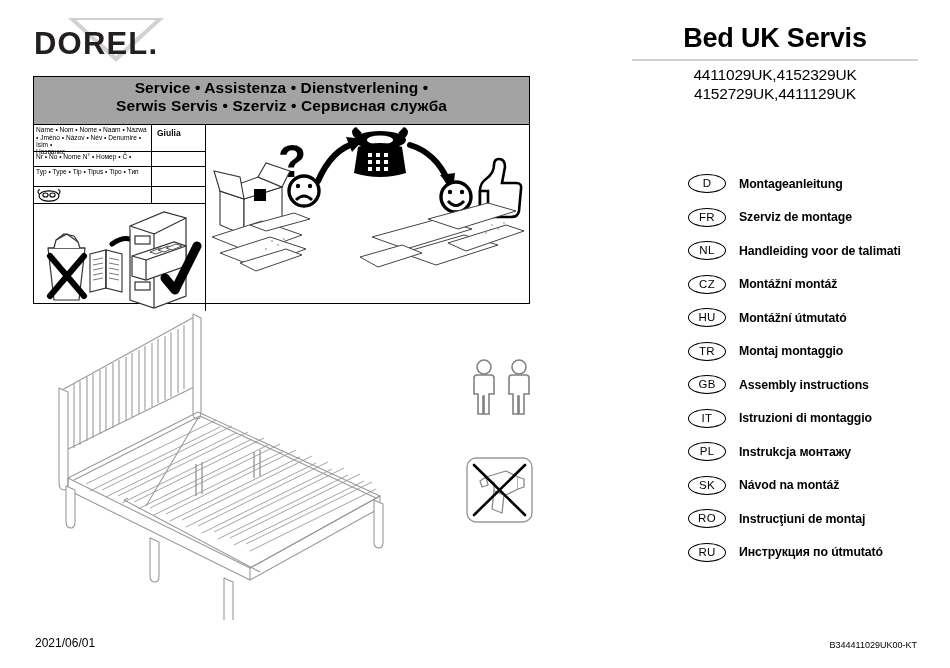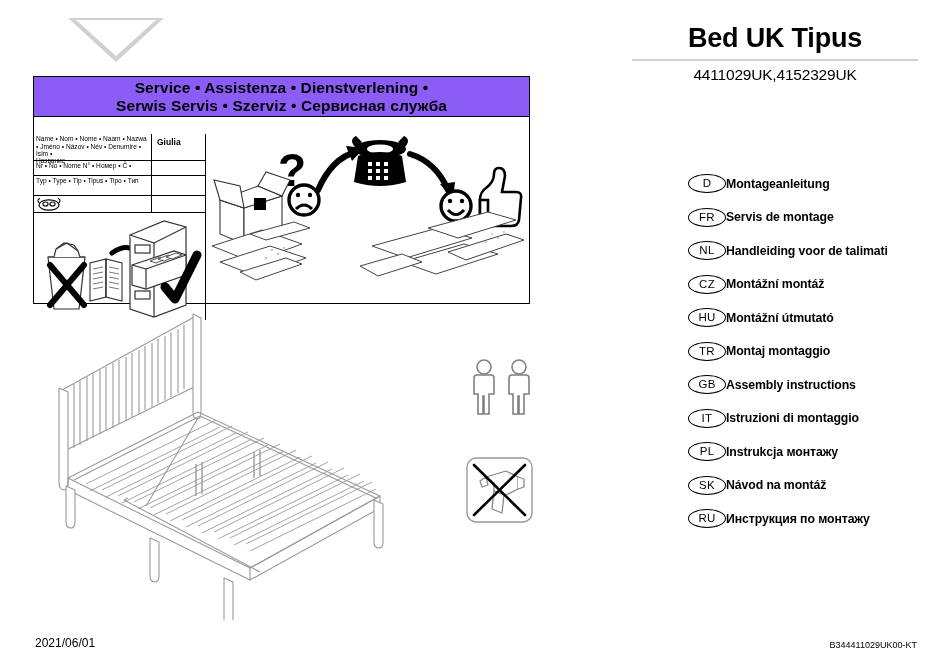--- a/index.html
+++ b/index.html
@@ -65,37 +65,36 @@
   #service-table {
     position: absolute;
     left: 33px;
     top: 76px;
     width: 497px;
     height: 228px;
     border: 1.4px solid #000;
     box-sizing: border-box;
   }
   #service-header {
-    height: 40px;
-    background: #8b5cf6;
+    height: 48px;
+    background: #a3a3a3;
     border-bottom: 1.4px solid #000;
     box-sizing: border-box;
     text-align: center;
     padding-top: 2px;
   }
   #service-header div {
     font-size: 15.5px;
     font-weight: bold;
     line-height: 18px;
     letter-spacing: .1px;
   }
   #table-body {
     display: flex;
     height: 186px;
-    margin-top: 17px;
   }
   #form-col {
     width: 172px;
     border-right: 1.4px solid #000;
     box-sizing: border-box;
     display: flex;
     flex-direction: column;
   }
   .form-row {
     display: flex;
@@ -183,20 +182,21 @@
     border: 1.6px solid #000;
     border-radius: 50%;
     box-sizing: border-box;
     text-align: center;
     font-size: 11.5px;
     line-height: 16px;
     letter-spacing: .3px;
     flex: 0 0 auto;
   }
   .lang-label {
+    margin-left: 13px;
     font-size: 12.3px;
     font-weight: bold;
     letter-spacing: -.1px;
   }
 
   
   #bed-illustration {
     position: absolute;
     left: 50px;
     top: 300px;
@@ -233,20 +233,21 @@
     bottom: 18px;
     font-size: 9px;
   }
 </style>
 </head>
 <body>
 
 <div id="logo-block">
   <div id="logo-triangle"></div>
   <div id="logo-triangle-inner"></div>
+  <div id="logo-text"><span>DOREL</span><span id="logo-dot">.</span></div>
 </div>
 
 <div id="service-table">
 
   <div id="service-header">
     <div>Service • Assistenza • Dienstverlening •</div>
     <div>Serwis Servis • Szerviz • Сервисная служба</div>
   </div>
 
   <div id="table-body">
@@ -431,33 +432,34 @@
             <circle cx="292" cy="104" r="1"></circle>
           <circle cx="298" cy="98" r="1"></circle>
             <circle cx="280" cy="108" r="1"></circle>
         </g>
       </svg>
     </div>
   </div>
 </div>
 
 <div id="title-block">
-  <div id="product-title">Bed UK Tipus</div>
+  <div id="product-title">Bed UK Servis</div>
   <div id="title-rule"></div>
   <div class="model-line">4411029UK,4152329UK</div>
+  <div class="model-line">4152729UK,4411129UK</div>
 </div>
 
 <div id="language-list">
   <div class="lang-row">
     <div class="lang-badge">D</div>
     <div class="lang-label">Montageanleitung</div>
   </div>
   <div class="lang-row">
     <div class="lang-badge">FR</div>
-    <div class="lang-label">Servis de montage</div>
+    <div class="lang-label">Szerviz de montage</div>
   </div>
   <div class="lang-row">
     <div class="lang-badge">NL</div>
     <div class="lang-label">Handleiding voor de talimati</div>
   </div>
   <div class="lang-row">
     <div class="lang-badge">CZ</div>
     <div class="lang-label">Montážní montáž</div>
   </div>
   <div class="lang-row">
@@ -478,22 +480,26 @@
   </div>
   <div class="lang-row">
     <div class="lang-badge">PL</div>
     <div class="lang-label">Instrukcja монтажу</div>
   </div>
   <div class="lang-row">
     <div class="lang-badge">SK</div>
     <div class="lang-label">Návod na montáž</div>
   </div>
   <div class="lang-row">
+    <div class="lang-badge">RO</div>
+    <div class="lang-label">Instrucţiuni de montaj</div>
+  </div>
+  <div class="lang-row">
     <div class="lang-badge">RU</div>
-    <div class="lang-label">Инструкция по монтажу</div>
+    <div class="lang-label">Инструкция по útmutató</div>
   </div>
 </div>
 
 <div id="bed-illustration">
   <svg width="400" height="320" viewBox="0 0 400 320">
     <g fill="none" stroke="#9a9a9a" stroke-width="1.1" stroke-linejoin="round">
 
       <path d="M12 90 L146 16"></path>
       <path d="M12 90 L12 182"></path>
       <path d="M146 16 L146 112"></path>

